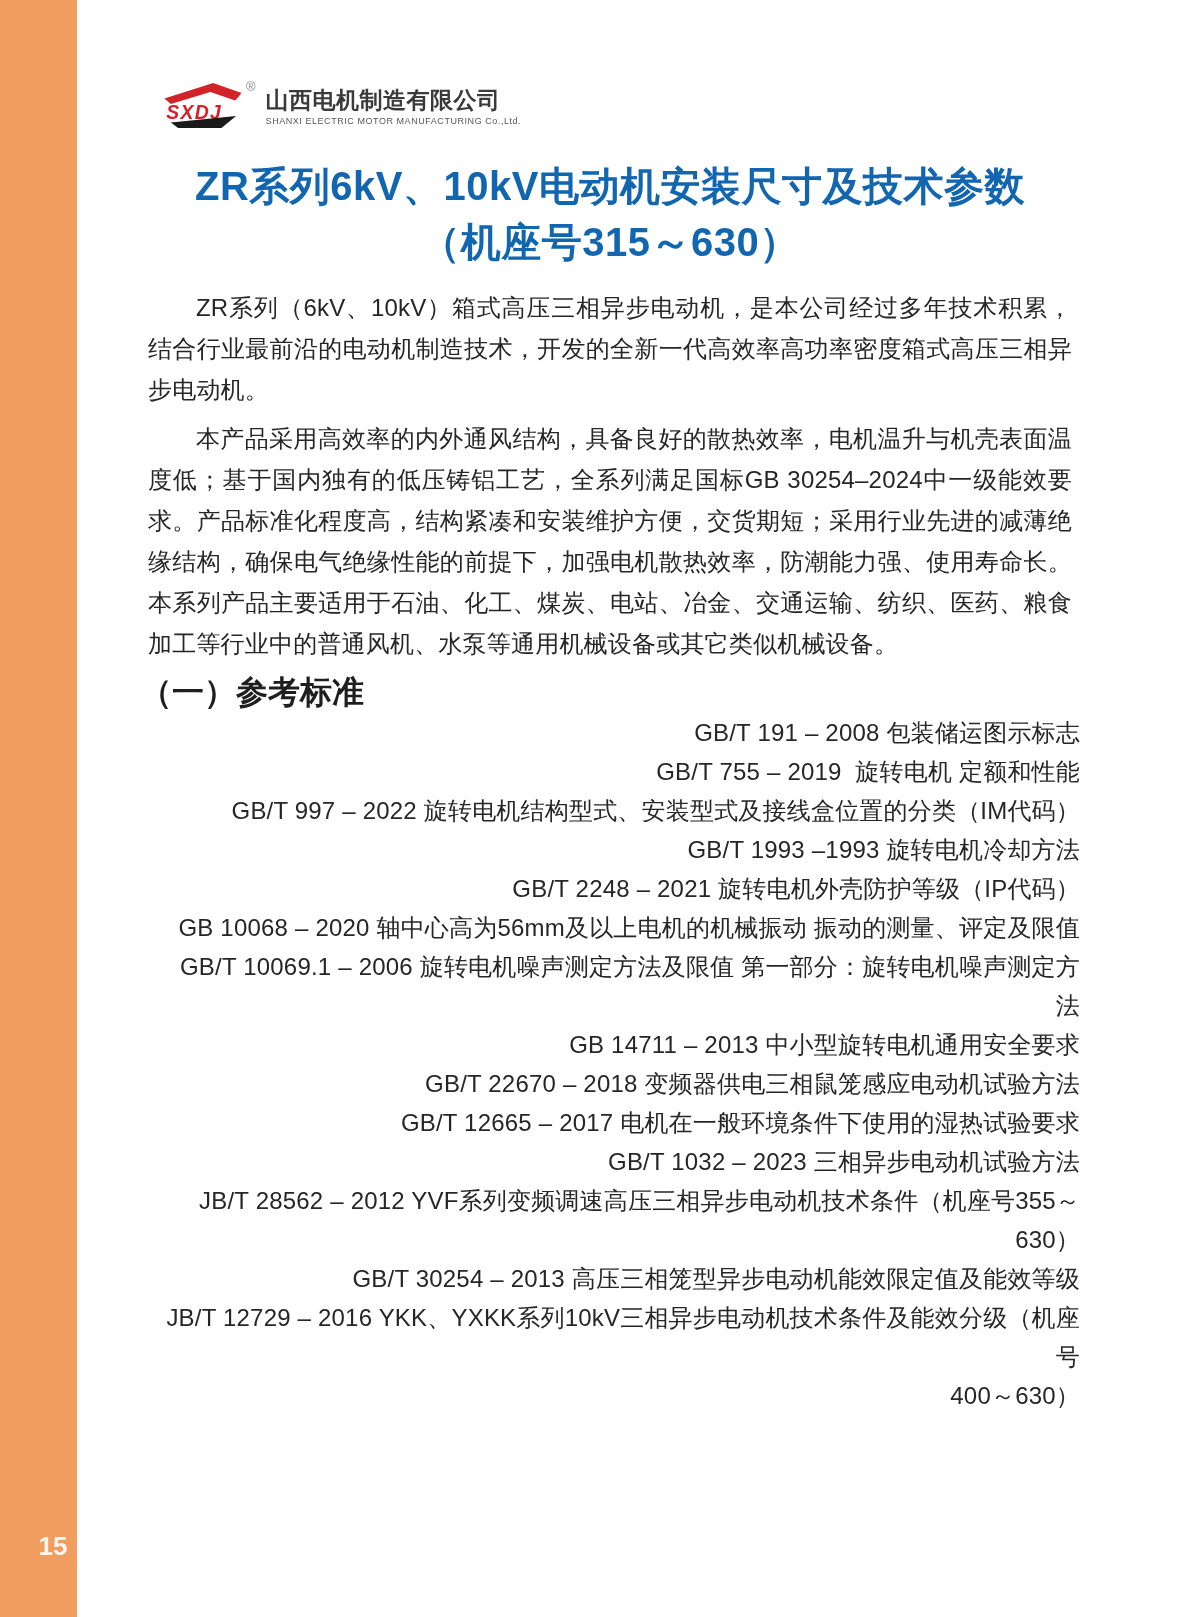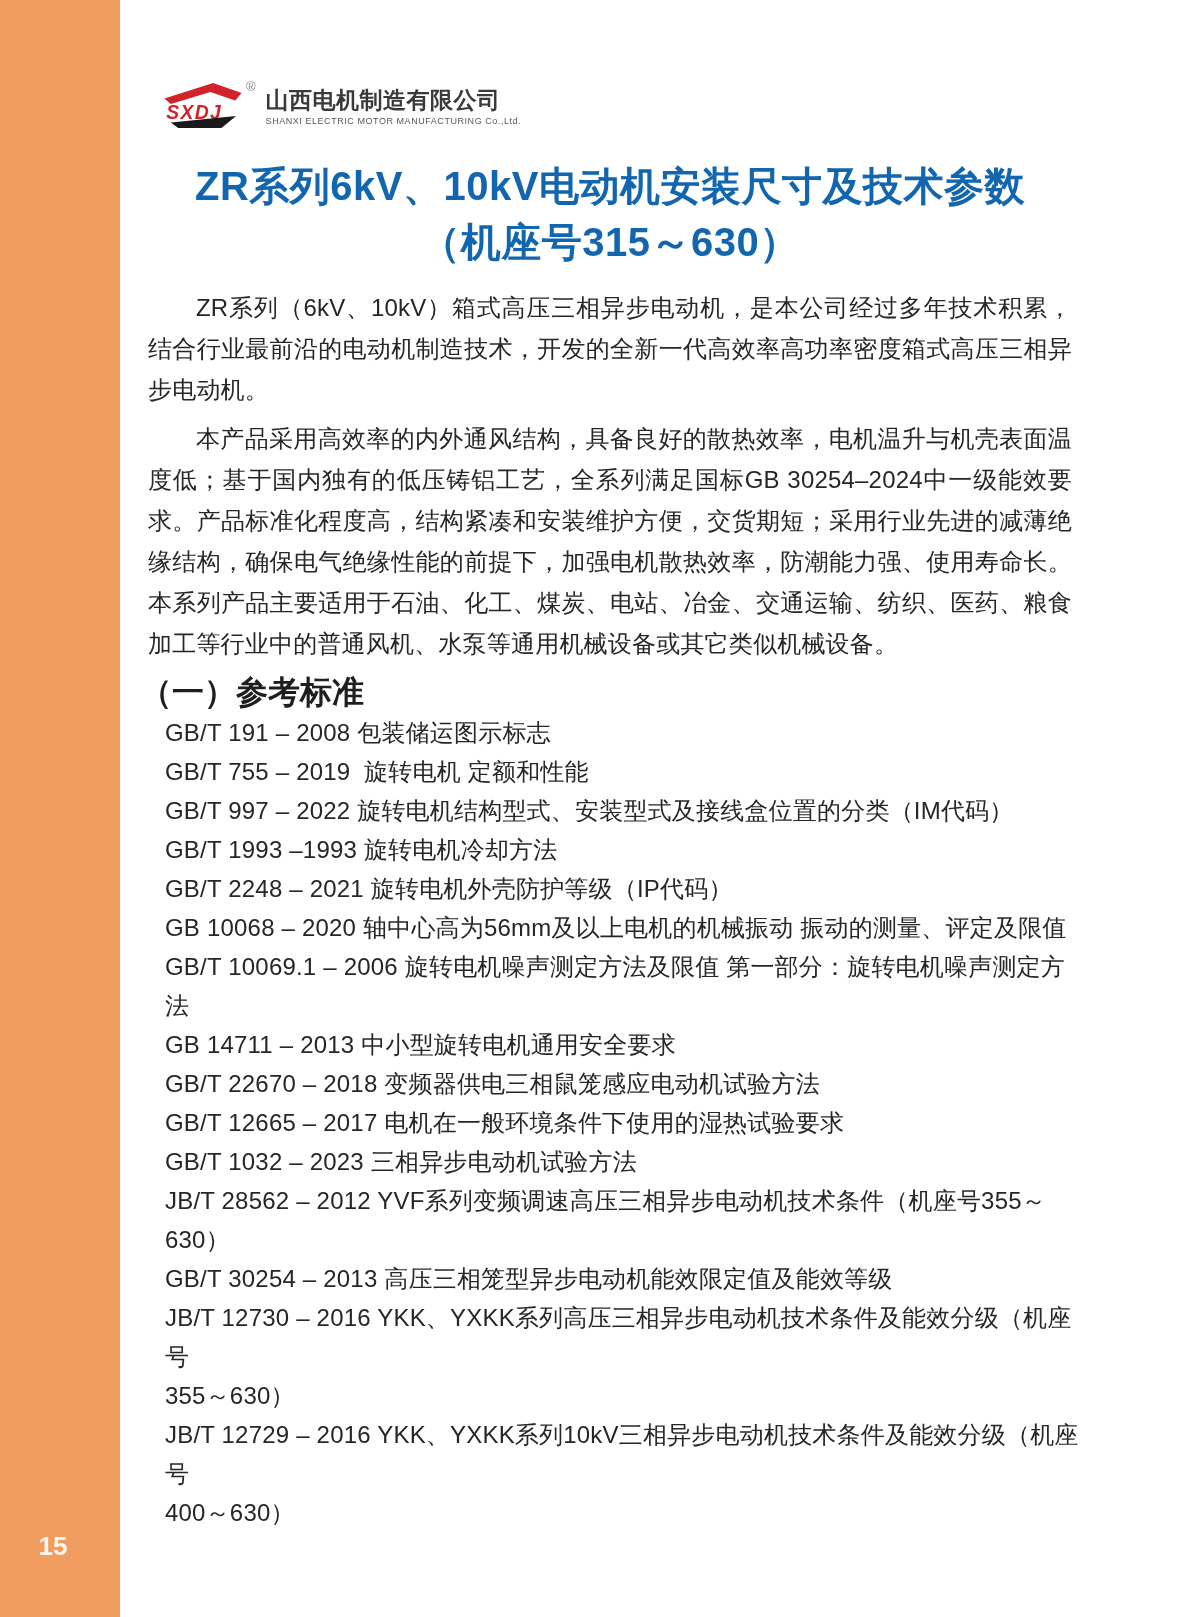--- a/index.html
+++ b/index.html
@@ -6,21 +6,21 @@
   .page{
     position:relative;
     width:1200px;height:1617px;
     background:#ffffff;
     overflow:hidden;
     font-family:"Liberation Sans","DejaVu Sans",sans-serif;
     color:#262626;
   }
   .sidebar{
     position:absolute;left:0;top:0;
-    width:120px;height:100%;
+    width:77px;height:100%;
     background:var(--accent-orange,#F09D5F);
   }
   .page-num{
     position:absolute;left:28px;bottom:55px;width:50px;
     text-align:center;
     color:#fdf6ee;font-size:26px;font-weight:bold;
   }
   .content{
     position:absolute;left:140px;top:0;width:940px;
   }
@@ -72,21 +72,21 @@
     margin-top:2px;
     font-size:32px;font-weight:bold;line-height:41px;
     color:#1e1e1e;
   }
   
   .std-list{
     margin-top:0;padding-left:25px;
     font-size:24px;line-height:39px;
     letter-spacing:0.2px;
   }
-  .std-item{white-space:pre-wrap;}
+  .std-item{white-space:pre-wrap;text-align:right;}
 </style>
 </head>
 <body>
 
 <div class="page">
 
   <div class="sidebar">
     <div class="page-num">15</div>
   </div>
 
@@ -125,20 +125,18 @@
         <div class="std-item">GB/T 1993 –1993 旋转电机冷却方法</div>
         <div class="std-item">GB/T 2248 – 2021 旋转电机外壳防护等级（IP代码）</div>
         <div class="std-item">GB 10068 – 2020 轴中心高为56mm及以上电机的机械振动 振动的测量、评定及限值</div>
         <div class="std-item">GB/T 10069.1 – 2006 旋转电机噪声测定方法及限值 第一部分：旋转电机噪声测定方法</div>
         <div class="std-item">GB 14711 – 2013 中小型旋转电机通用安全要求</div>
         <div class="std-item">GB/T 22670 – 2018 变频器供电三相鼠笼感应电动机试验方法</div>
         <div class="std-item">GB/T 12665 – 2017 电机在一般环境条件下使用的湿热试验要求</div>
         <div class="std-item">GB/T 1032 – 2023 三相异步电动机试验方法</div>
         <div class="std-item">JB/T 28562 – 2012 YVF系列变频调速高压三相异步电动机技术条件（机座号355～630）</div>
         <div class="std-item">GB/T 30254 – 2013 高压三相笼型异步电动机能效限定值及能效等级</div>
-        <div class="std-item">JB/T 12730 – 2016 YKK、YXKK系列高压三相异步电动机技术条件及能效分级（机座号
-355～630）</div>
         <div class="std-item">JB/T 12729 – 2016 YKK、YXKK系列10kV三相异步电动机技术条件及能效分级（机座号
 400～630）</div>
       </div>
 
   </div>
 </div>
 
 </body></html>

